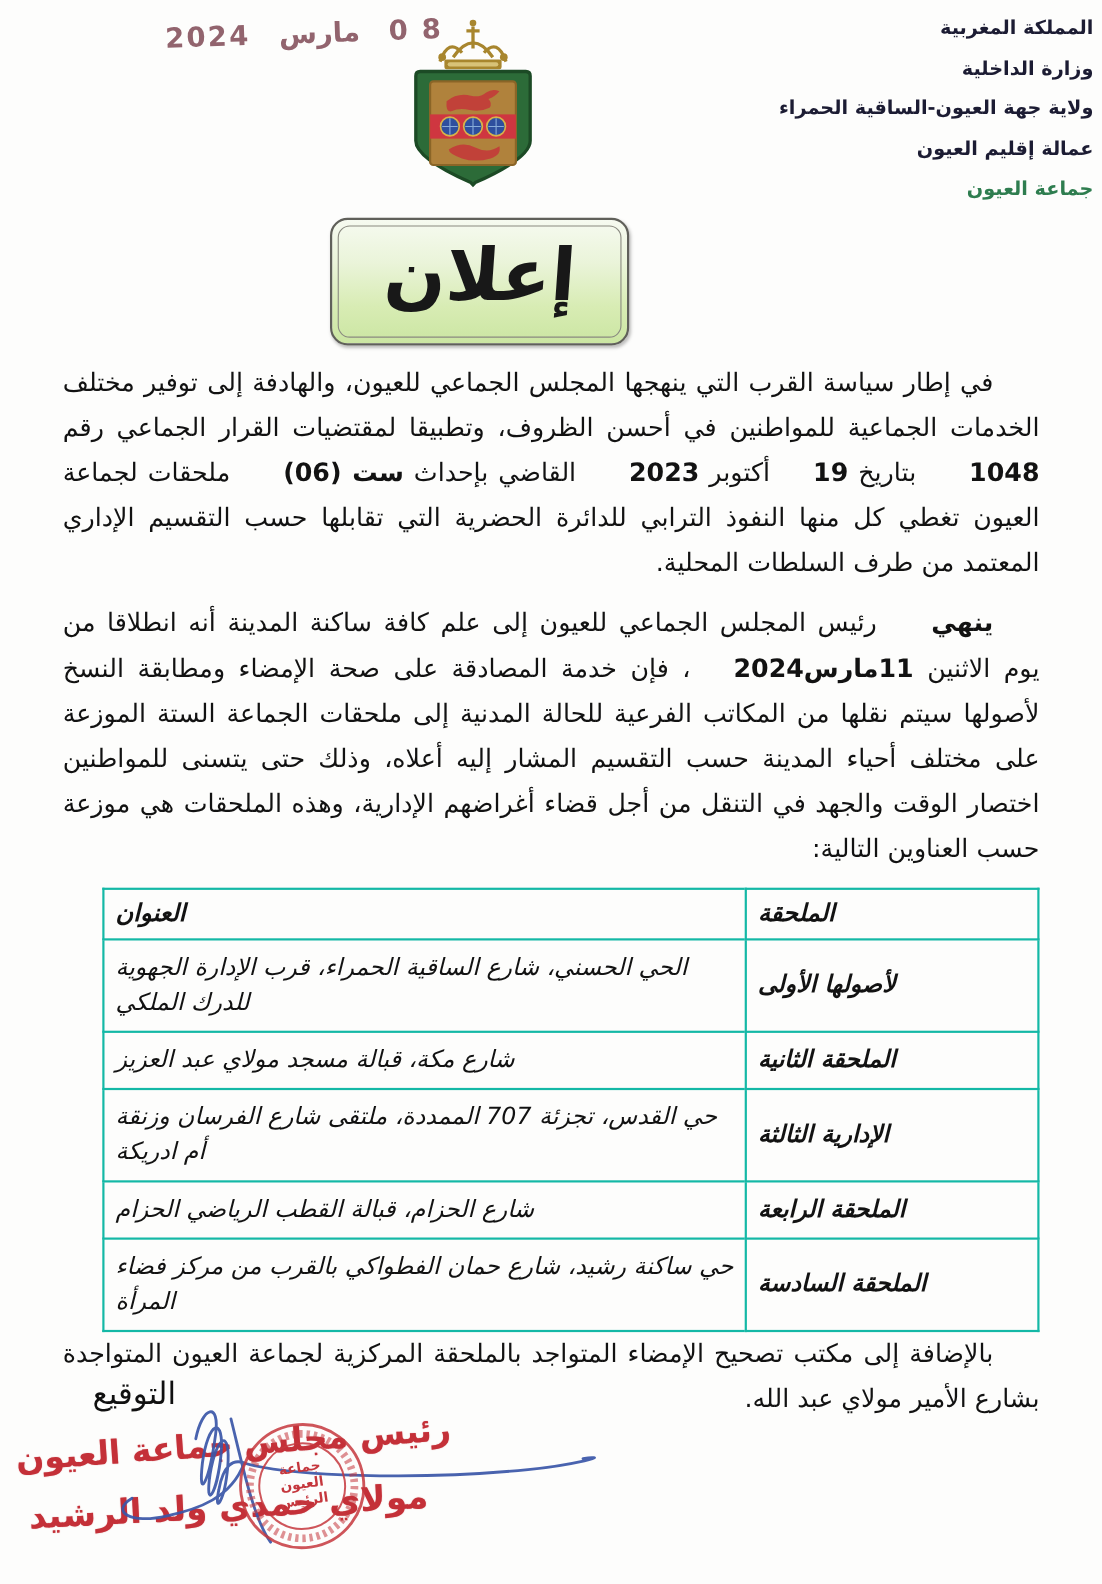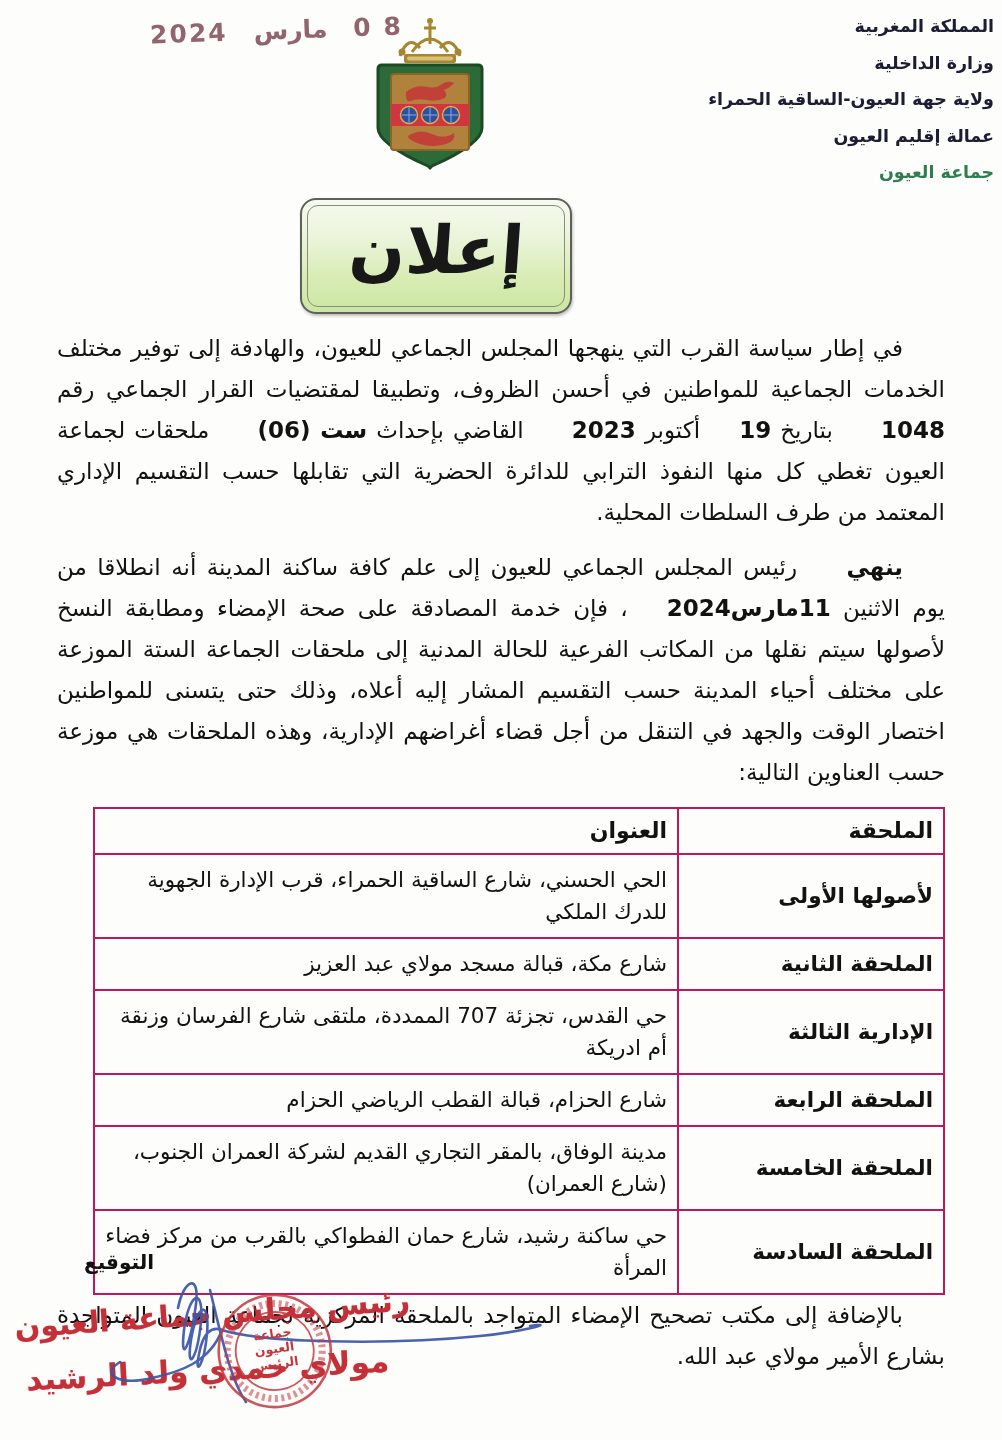--- a/index.html
+++ b/index.html
@@ -61,35 +61,36 @@
   .body-text p{margin:0 0 14px 0;text-indent:42px;}
   .body-text b{font-weight:bold;margin-left:39px;}
 
   
   table.annex{
     width:852px;margin:8px 0 0 21px;
     border-collapse:collapse;direction:rtl;
     font-size:21.5px;
   }
   table.annex th, table.annex td{
-    border:2px solid #be185d;
+    border:2px solid #14b8a6;
     padding:9px 10px;
-    text-align:right;vertical-align:middle;
+    text-align:left;vertical-align:middle;
     line-height:32px;
+    font-style:italic;
   }
   table.annex th{font-weight:bold;font-size:22px;padding:6px 10px;}
   td.annex-name{font-weight:bold;width:244px;}
   td.annex-addr{font-weight:normal;}
 
   .after-table{margin-top:10px;}
 
   
   .sig-label{
     position:absolute;left:84px;top:1250px;
-    font-size:20px;font-weight:bold;color:#101010;direction:rtl;
+    font-size:28px;font-weight:normal;color:#101010;direction:rtl;
   }
   .red-stamp-line{
     position:absolute;direction:rtl;white-space:nowrap;
     color:#c43038;font-weight:bold;
     text-shadow:0 0 1px rgba(196,48,56,.55);
   }
   .red-line-1{left:14px;top:1296px;font-size:30px;transform:rotate(-4deg);}
   .red-line-2{left:26px;top:1352px;font-size:31px;transform:rotate(-3deg);}
   .blue-signature{position:absolute;left:60px;top:1270px;}
   .seal{position:absolute;left:214px;top:1290px;transform:rotate(-8deg);}
@@ -181,24 +182,20 @@
           </tr>
           <tr>
             <td class="annex-name">الإدارية الثالثة</td>
             <td class="annex-addr">حي القدس، تجزئة 707 الممددة، ملتقى شارع الفرسان وزنقة أم ادريكة</td>
           </tr>
           <tr>
             <td class="annex-name">الملحقة الرابعة</td>
             <td class="annex-addr">شارع الحزام، قبالة القطب الرياضي الحزام</td>
           </tr>
           <tr>
-            <td class="annex-name">الملحقة الخامسة</td>
-            <td class="annex-addr">مدينة الوفاق، بالمقر التجاري القديم لشركة العمران الجنوب، (شارع العمران)</td>
-          </tr>
-          <tr>
             <td class="annex-name">الملحقة السادسة</td>
             <td class="annex-addr">حي ساكنة رشيد، شارع حمان الفطواكي بالقرب من مركز فضاء المرأة</td>
           </tr>
         </tbody>
     </table>
 
     <p class="after-table"><span>بالإضافة إلى مكتب تصحيح الإمضاء المتواجد بالملحقة المركزية لجماعة العيون المتواجدة بشارع الأمير مولاي عبد الله.</span></p>
   </div>
 
   <div class="sig-label">التوقيع</div>

